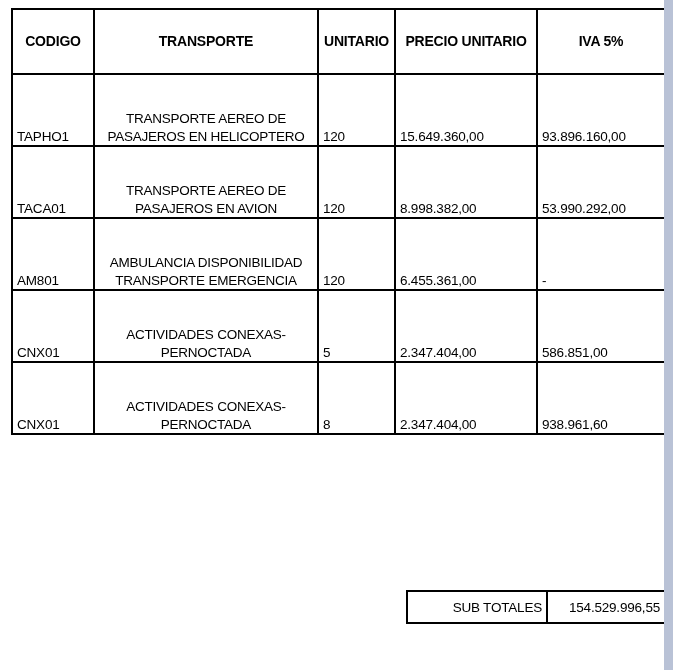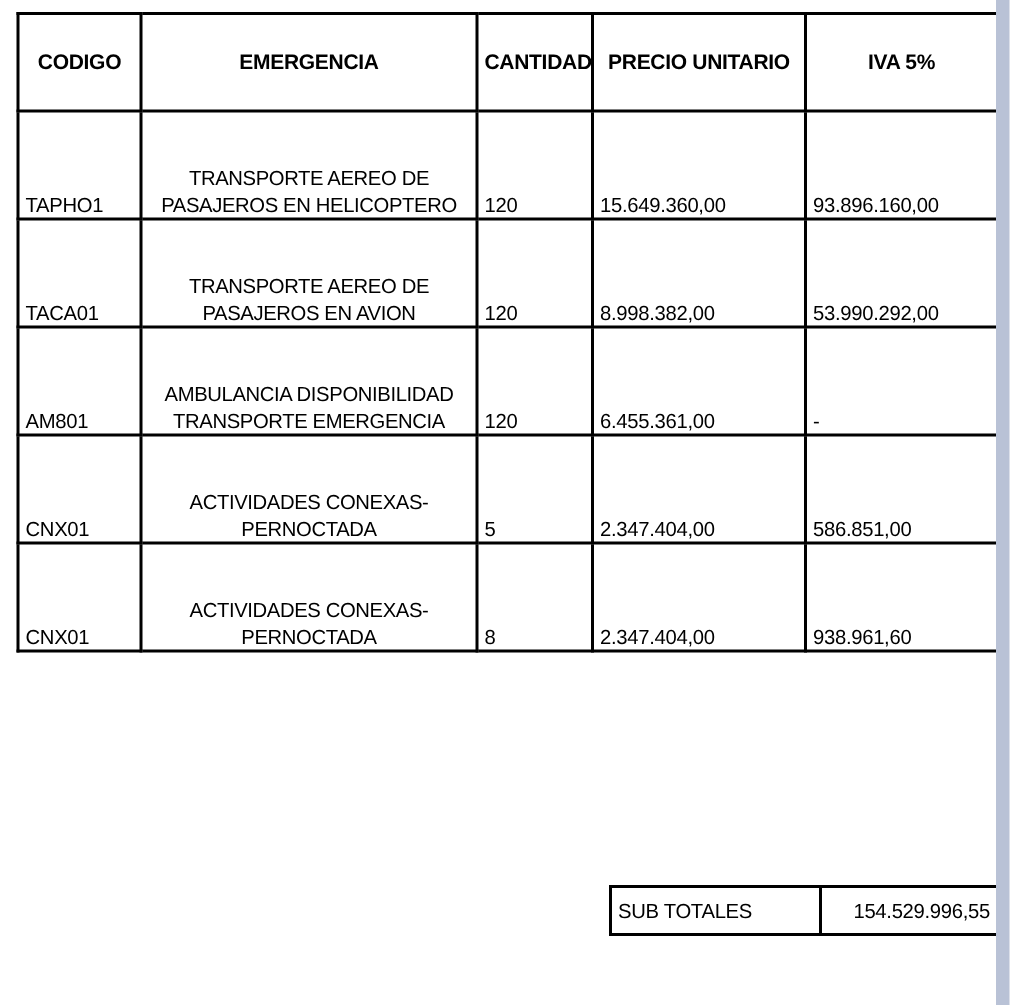--- a/index.html
+++ b/index.html
@@ -111,43 +111,43 @@
     background: #ffffff;
     font-size: 13.5px;
     color: #000000;
     height: 30px;
     padding: 0 4px;
     letter-spacing: -0.2px;
   }
   col.t-label { width: 140px; }
   col.t-value { width: 118px; }
 
-  td.tot-label     { text-align: left;  vertical-align: middle; }
+  td.tot-label     { text-align: right;  vertical-align: middle; }
   td.tot-value     { text-align: right;  vertical-align: middle; padding-right: 3px; }
   td.blank-cell    { border: none; background: #ffffff; }
   td.total-word    { text-align: center; vertical-align: middle; font-weight: bold; font-size: 14px; }
 </style>
 </head>
 <body>
 
 <div id="sheet">
 
   <table class="grid">
     <colgroup>
       <col class="c-codigo">
       <col class="c-desc">
       <col class="c-cant">
       <col class="c-precio">
       <col class="c-iva">
     </colgroup>
     <thead>
       <tr>
         <th>CODIGO</th>
-        <th>EMERGENCIA</th>
-        <th>CANTIDAD</th>
+        <th>TRANSPORTE</th>
+        <th>UNITARIO</th>
         <th>PRECIO UNITARIO</th>
         <th>IVA 5%</th>
       </tr>
     </thead>
     <tbody>
 
       <tr class="datarow">
         <td class="codigo">TAPHO1</td>
         <td class="desc">TRANSPORTE AEREO DE PASAJEROS EN HELICOPTERO</td>
         <td class="num">120</td>

